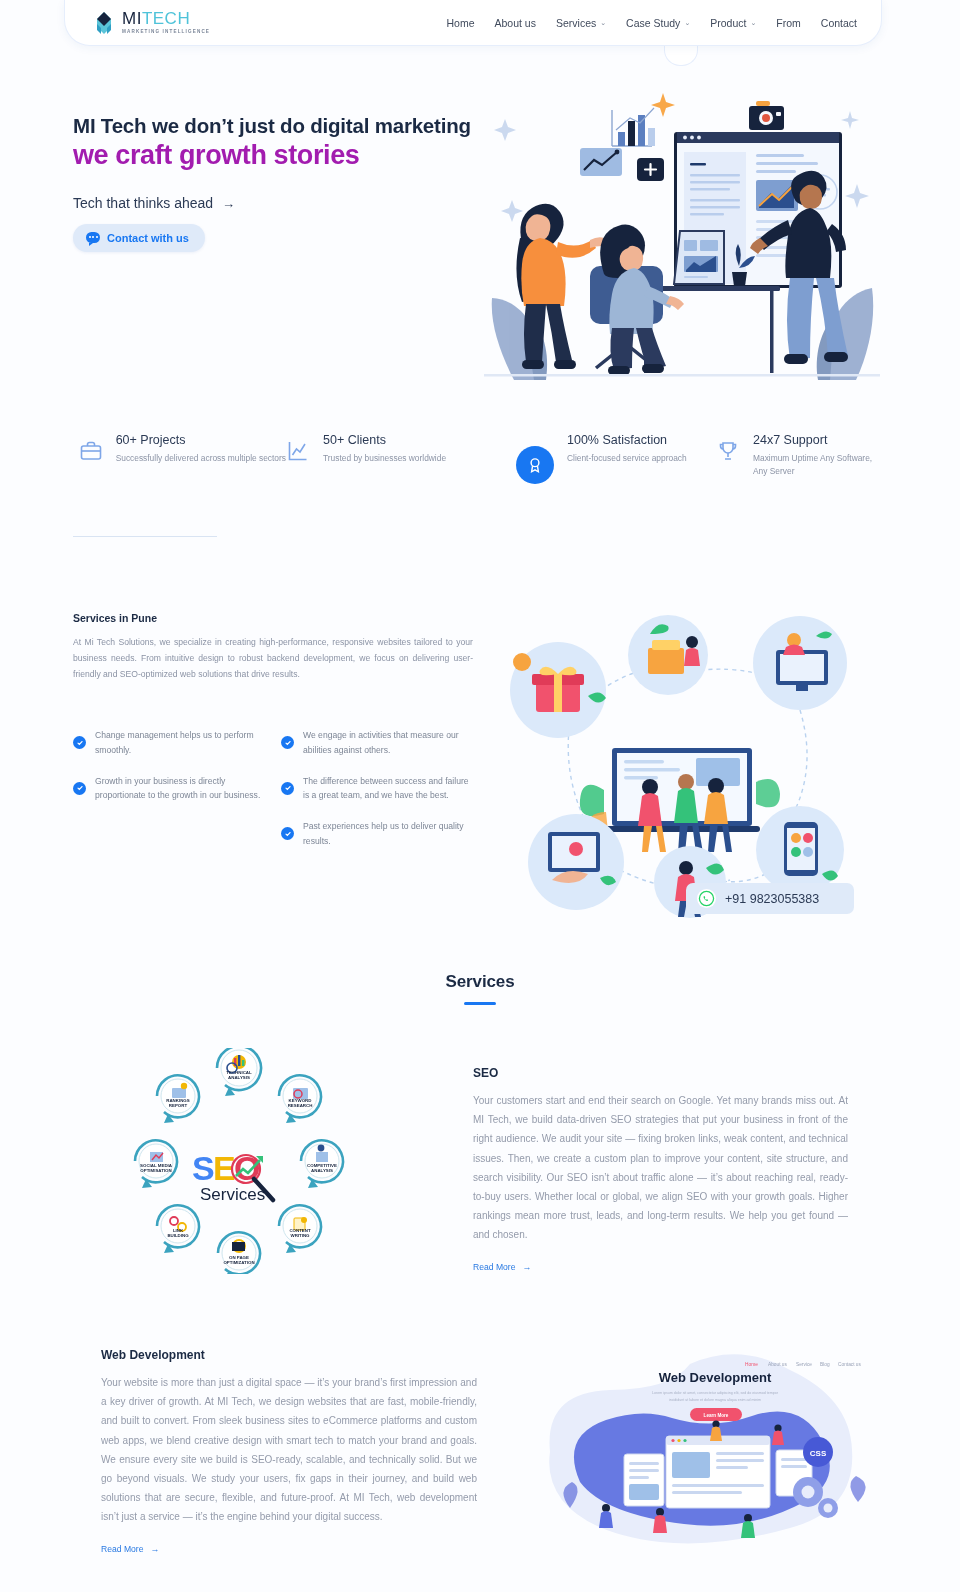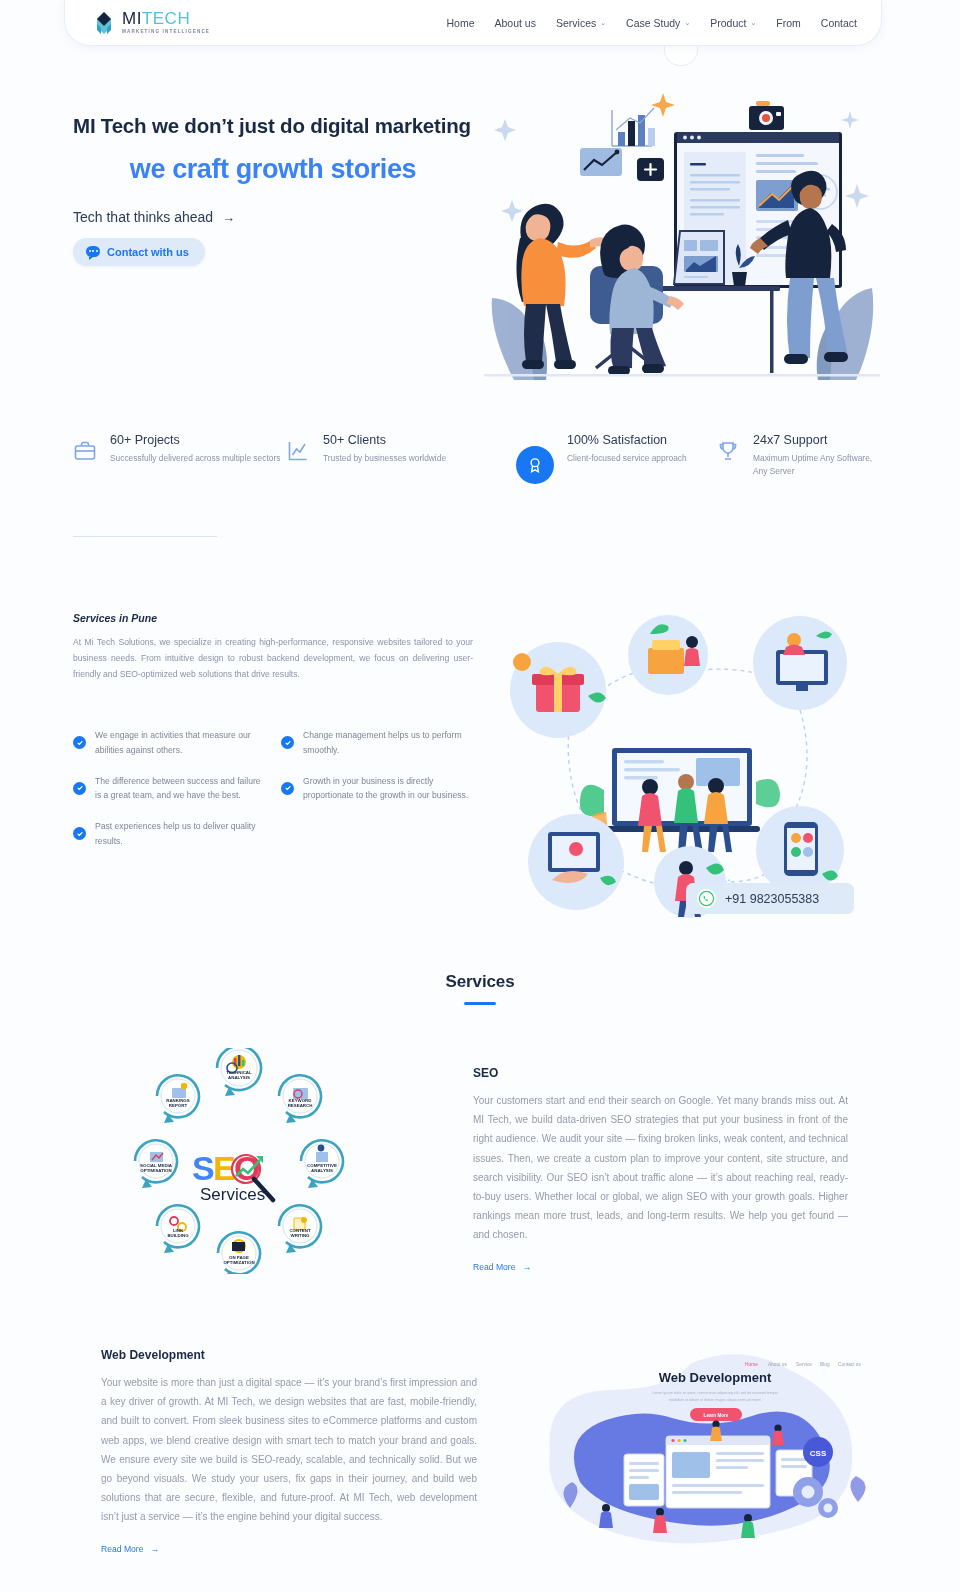--- a/index.html
+++ b/index.html
@@ -43,22 +43,22 @@
     border-radius:0 0 16px 16px;
   }
 
   
   .hero-left { position:absolute; left:73px; top:112px; width:400px; }
   .hero-h1 {
     font-size:20.5px; font-weight:700; color:#1b2a44; line-height:1.32;
     letter-spacing:-0.2px;
   }
   .hero-h2 {
-    font-size:27px; font-weight:700; color:#3b82f6; line-height:1.2;
-    margin-top:14px; letter-spacing:-0.4px;text-align:center;
+    font-size:27px; font-weight:700; color:#a21caf; line-height:1.2;
+    letter-spacing:-0.4px;
   }
   .hero-tag {
     margin-top:24px; font-size:14px; color:#2b3a55; font-weight:400;
     display:flex; align-items:center; gap:9px;
   }
   .hero-tag .arr { font-size:13px; color:#2b3a55; }
   .contact-btn {
     margin-top:13px; display:inline-flex; align-items:flex-start; gap:7px;
     background:#dfeaf9; border-radius:18px; padding:8px 16px 8px 13px;
     cursor:pointer; box-shadow:0 1px 3px rgba(40,80,160,0.08);
@@ -72,40 +72,40 @@
   .chat-dots { position:absolute; top:4px; left:2.5px; display:flex; gap:1.6px; }
   .chat-dots i { width:2px;height:2px;background:#fff;border-radius:50%; display:block; }
 
   
   .hero-art { position:absolute; left:484px; top:88px; width:396px; height:292px; }
   .hero-art svg { width:100%; height:100%; display:block; }
 
   
   .stats { position:absolute; left:73px; top:432px; width:814px; display:flex; }
   .stat { display:flex; gap:13px; align-items:flex-start; }
-  .stat.s1 { width:213px; }
+  .stat.s1 { width:213px;justify-content:flex-end; }
   .stat.s2 { width:230px; }
   .stat.s3 { width:200px; }
   .stat.s4 { width:171px; }
   .stat-ic { width:24px; height:24px; flex:none; margin-top:7px; color:#7ea6e8; }
   .stat-ic svg { width:100%; height:100%; display:block; }
   .stat-ic.filled {
     width:38px; height:38px; border-radius:50%; background:#1877f2;
     display:flex;align-items:center;justify-content:center; margin-top:14px; color:#fff;
   }
   .stat-ic.filled svg { width:18px; height:18px; }
   .stat-title { font-size:12.5px; color:#2b3a55; font-weight:400; line-height:1.35; }
   .stat-desc { font-size:8.4px; color:#8c94a6; line-height:1.55; margin-top:3px; }
 
   .hr-short { position:absolute; left:73px; top:536px; width:144px; height:1px; background:#d9e4f3; }
 
   
   .pwd { position:absolute; left:73px; top:610px; width:400px; }
   .pwd-h { font-size:15.5px; font-weight:700; color:#1b2a44; letter-spacing:-0.15px; }
-  .pwd-sub { font-size:10.5px; font-weight:700; color:#1b2a44; margin-top:2px;font-style:italic; }
+  .pwd-sub { font-size:10.5px; font-weight:700; color:#1b2a44; margin-top:2px; }
   .pwd-p { font-size:8.6px; color:#8b93a5; line-height:1.85; margin-top:11px; text-align:justify; }
 
   .checks { position:absolute; left:73px; top:728px; width:400px; display:flex; gap:18px; }
   .chk-col { width:190px; display:flex; flex-direction:column; gap:16px; }
   .chk { display:flex; gap:9px; align-items:center; }
   .chk-box { width:13px;height:13px;border-radius:50%;background:#1877f2;flex:none;
              display:flex;align-items:center;justify-content:center; }
   .chk-box svg { width:8px;height:8px; }
   .chk-txt { font-size:8.6px; color:#7d8696; line-height:1.72; }
 
@@ -419,55 +419,55 @@
   </div>
 
   <div class="checks">
     <div class="chk-col">
       <div class="chk">
         <span class="chk-box">
           <svg viewBox="0 0 12 12" fill="none" stroke="#fff" stroke-width="1.8" stroke-linecap="round">
               <path d="M3 6.2l2 2 4-4.4"></path>
             </svg>
         </span>
+        <span class="chk-txt">Change management helps us to perform smoothly.</span>
+      </div>
+      <div class="chk">
+        <span class="chk-box">
+          <svg viewBox="0 0 12 12" fill="none" stroke="#fff" stroke-width="1.8" stroke-linecap="round">
+              <path d="M3 6.2l2 2 4-4.4"></path>
+            </svg>
+        </span>
+        <span class="chk-txt">Growth in your business is directly proportionate to the growth in our business.</span>
+      </div>
+    </div>
+    <div class="chk-col">
+      <div class="chk">
+        <span class="chk-box">
+          <svg viewBox="0 0 12 12" fill="none" stroke="#fff" stroke-width="1.8" stroke-linecap="round">
+              <path d="M3 6.2l2 2 4-4.4"></path>
+            </svg>
+        </span>
         <span class="chk-txt">We engage in activities that measure our abilities against others.</span>
       </div>
       <div class="chk">
         <span class="chk-box">
           <svg viewBox="0 0 12 12" fill="none" stroke="#fff" stroke-width="1.8" stroke-linecap="round">
               <path d="M3 6.2l2 2 4-4.4"></path>
             </svg>
         </span>
         <span class="chk-txt">The difference between success and failure is a great team, and we have the best.</span>
       </div>
       <div class="chk">
         <span class="chk-box">
           <svg viewBox="0 0 12 12" fill="none" stroke="#fff" stroke-width="1.8" stroke-linecap="round">
               <path d="M3 6.2l2 2 4-4.4"></path>
             </svg>
         </span>
         <span class="chk-txt">Past experiences help us to deliver quality results.</span>
-      </div>
-    </div>
-    <div class="chk-col">
-      <div class="chk">
-        <span class="chk-box">
-          <svg viewBox="0 0 12 12" fill="none" stroke="#fff" stroke-width="1.8" stroke-linecap="round">
-              <path d="M3 6.2l2 2 4-4.4"></path>
-            </svg>
-        </span>
-        <span class="chk-txt">Change management helps us to perform smoothly.</span>
-      </div>
-      <div class="chk">
-        <span class="chk-box">
-          <svg viewBox="0 0 12 12" fill="none" stroke="#fff" stroke-width="1.8" stroke-linecap="round">
-              <path d="M3 6.2l2 2 4-4.4"></path>
-            </svg>
-        </span>
-        <span class="chk-txt">Growth in your business is directly proportionate to the growth in our business.</span>
       </div>
     </div>
   </div>
 
   <div class="pwd-art">
     <svg viewBox="0 0 370 320">
       <g stroke="#b9d2ef" stroke-width="1.4" stroke-dasharray="4 4" fill="none">
         <path d="M95 95 q50 -40 100 -20"></path>
         <path d="M200 70 q60 -5 90 20"></path>
         <path d="M70 120 q-8 60 20 110"></path>

